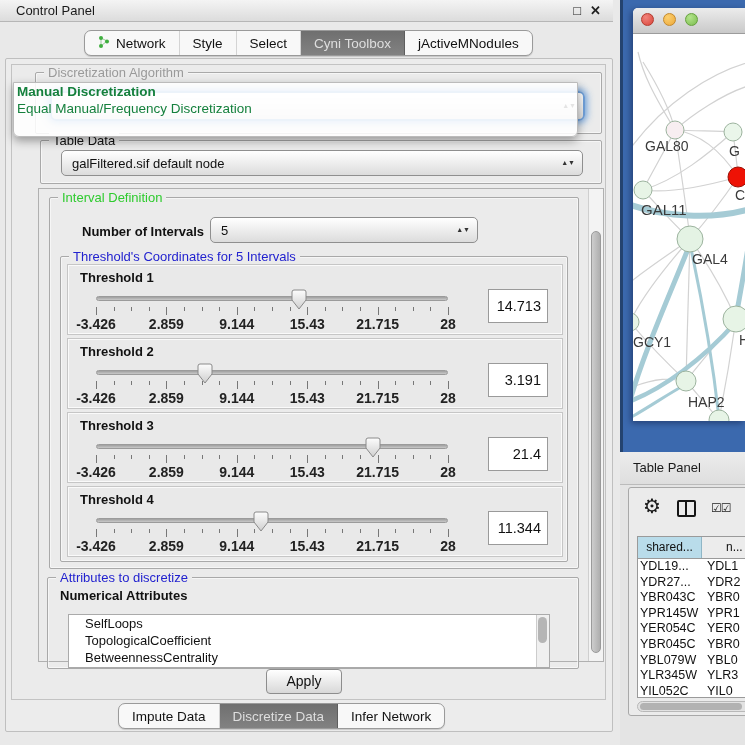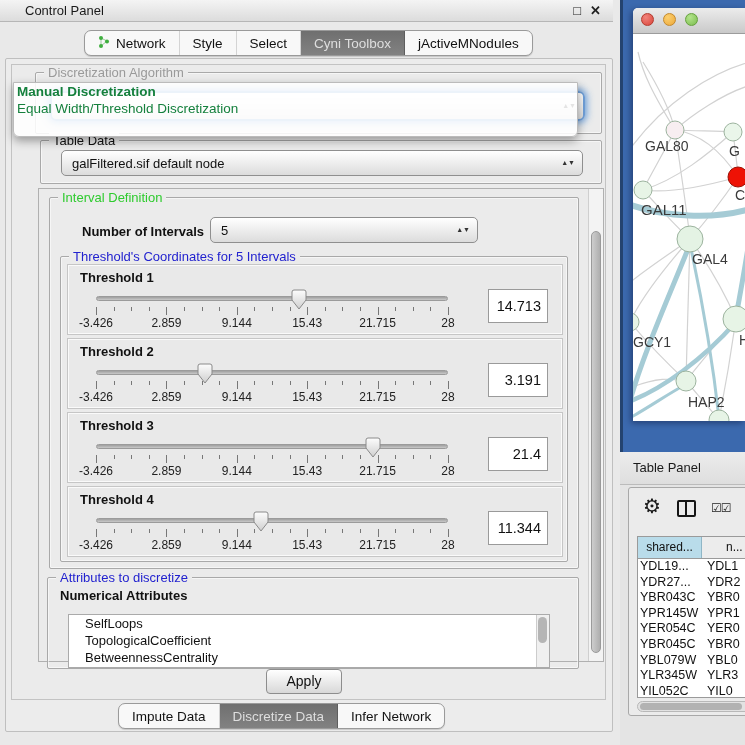--- a/index.html
+++ b/index.html
@@ -3,21 +3,21 @@
 <meta charset="utf-8">
 <style>
   * { margin:0; padding:0; box-sizing:border-box; }
   html,body { width:745px; height:745px; overflow:hidden; background:#e9e9e9;
     font-family:"Liberation Sans", sans-serif; color:#111; }
   .abs { position:absolute; }
 
   
   #titlebar { left:0; top:0; width:613px; height:22px;
     background:linear-gradient(#f4f4f4,#dcdcdc); border-bottom:1px solid #b6b6b6;
-    font-size:13px; line-height:21px; padding-left:25px; color:#1a1a1a; }
+    font-size:13px; line-height:21px; padding-left:16px; color:#1a1a1a; }
   .win-btn { position:absolute; top:0; height:21px; line-height:21px; font-size:13px;
     color:#222; cursor:default; }
   #outer-panel { left:5px; top:58px; width:608px; height:674px;
     background:#ececec; border:1px solid #bfbfbf; border-radius:2px; }
   #content-pane { left:11px; top:64px; width:595px; height:636px;
     background:#ebebeb; border:1px solid #c3c3c3; }
 
   
   .tabbar { display:flex; background:#f8f8f8; border:1px solid #9a9a9a;
     border-radius:7px; overflow:hidden; height:26px; font-size:13.5px;
@@ -69,22 +69,22 @@
     background:#e9e9e9; border:1px solid #c6c6c6;
     box-shadow:inset 0 0 0 1px #fafafa; }
   .th-label { position:absolute; left:12px; top:5px; font-weight:bold; font-size:13px; }
   .th-track { position:absolute; left:28px; top:31px; width:352px; height:5px;
     border-radius:3px; background:linear-gradient(#9f9f9f,#c9c9c9);
     border:1px solid #9b9b9b; }
   .th-thumb { position:absolute; top:-8px; width:16px; height:21px; }
   .ticks { position:absolute; left:28px; top:42px; width:352px; height:8px; }
   .tick { position:absolute; top:0; width:1px; background:#777; }
   .tlabels { position:absolute; left:28px; top:51px; width:352px; height:12px; }
-  .tlabel { position:absolute; transform:translateX(-50%); font-size:12px;
-    font-weight:normal; color:#222; white-space:nowrap; }
+  .tlabel { position:absolute; transform:translateX(-50%); font-size:14px;
+    font-weight:bold; color:#222; white-space:nowrap; }
   .th-value { position:absolute; right:14px; top:24px; width:60px; height:34px;
     background:#fff; border:1px solid #9a9a9a; font-size:14.5px; line-height:32px;
     text-align:right; padding-right:6px; }
 
   
   #attr-list { position:absolute; left:20px; top:36px; width:482px; height:54px;
     background:#fff; border:1px solid #aaa; overflow:hidden; }
   .attr-item { font-size:13px; line-height:17px; padding-left:16px; }
   #attr-vscroll { position:absolute; right:0; top:0; bottom:0; width:13px;
     background:#f0f0f0; border-left:1px solid #ccc; }
@@ -176,21 +176,21 @@
 <div class="group" style="left:35px; top:72px; width:567px; height:62px; background:#ebebeb;">
   <span class="gtitle t-gray">Discretization Algorithm</span>
   <div class="combo focusring" style="left:14px; top:18px; width:535px; height:30px;">
     <span class="stepper">▲▼</span>
   </div>
 </div>
 
 <div class="abs" id="algo-popup">
   <div id="algo-options">
       <div class="opt first">Manual Discretization</div>
-      <div class="opt">Equal Width/Threshold Discretization</div>
+      <div class="opt">Equal Manual/Frequency Discretization</div>
     </div>
 </div>
 
 <div class="group" style="left:40px; top:140px; width:562px; height:44px;">
   <span class="gtitle t-black">Table Data</span>
   <div class="combo" style="left:20px; top:9px; width:522px; height:26px;">
     <span>galFiltered.sif default node</span>
     <span class="stepper">▲▼</span>
   </div>
 </div>

